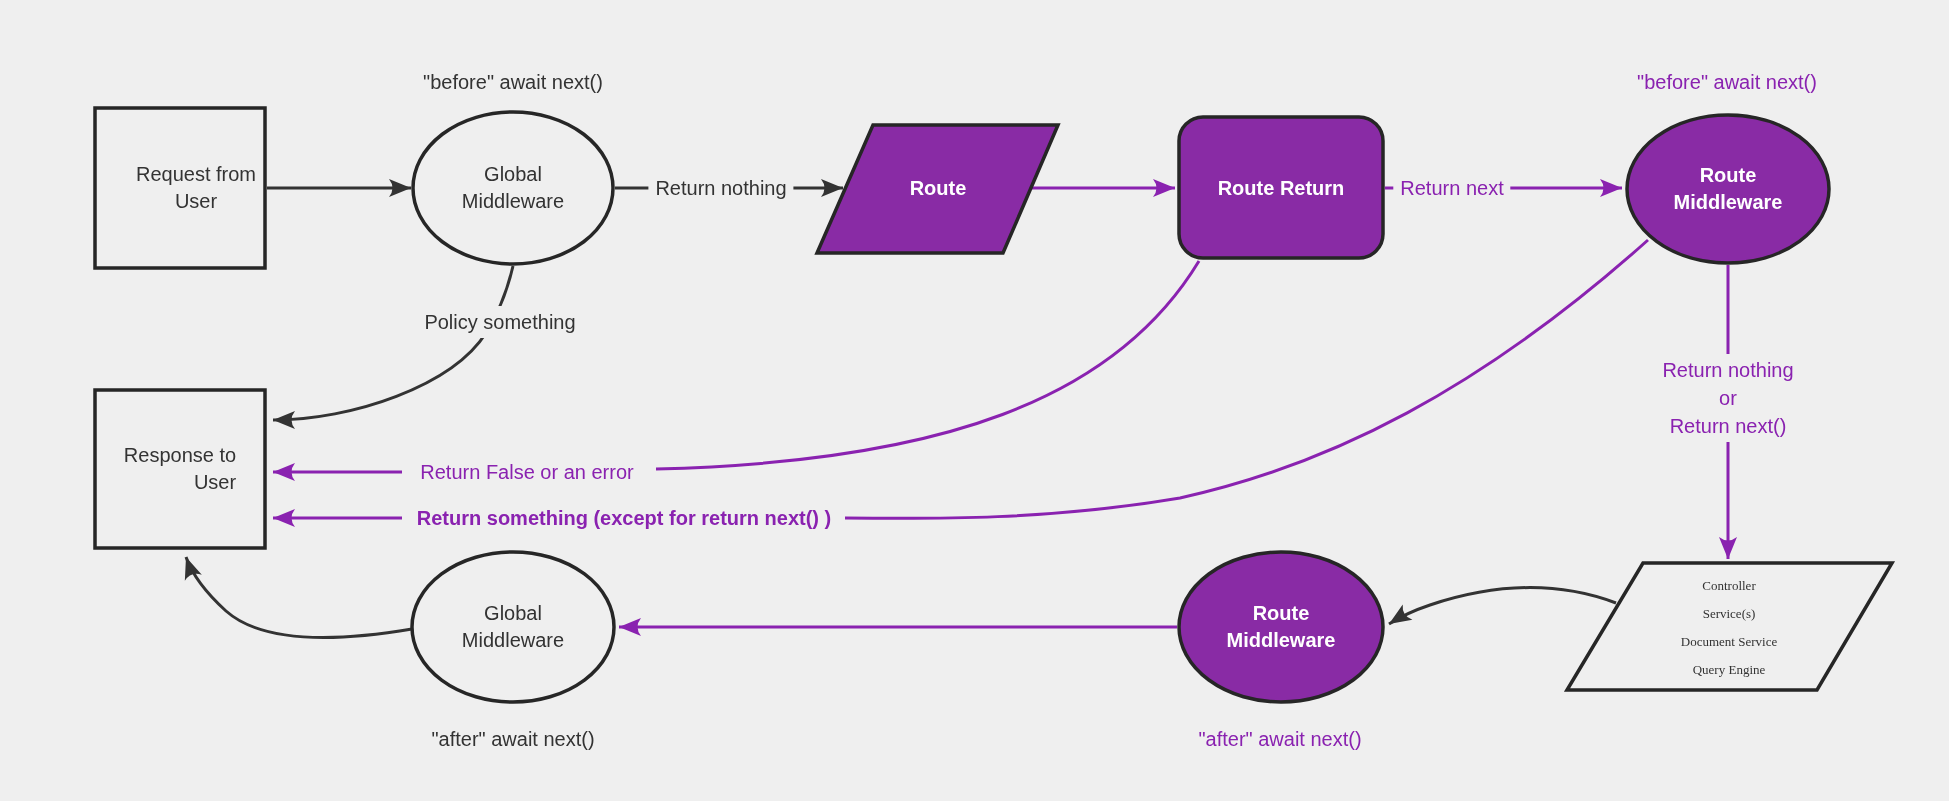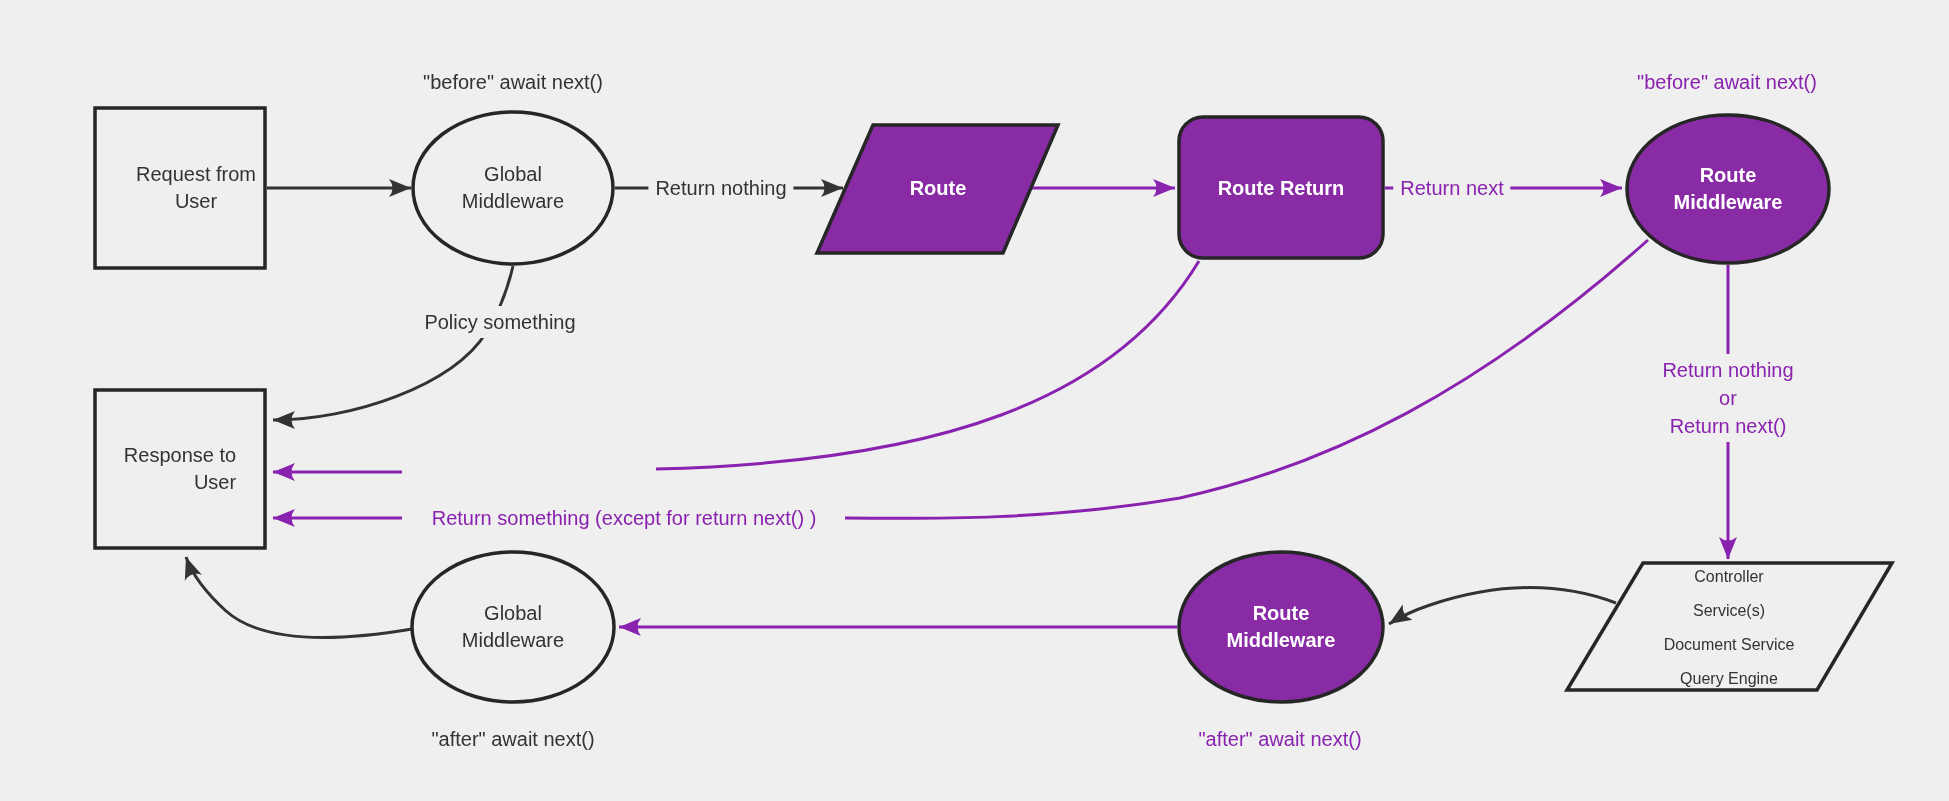--- a/index.html
+++ b/index.html
@@ -26,21 +26,21 @@
     white-space:pre-line;
     text-align:center;
     font-size:20px;
     line-height:27px;
     pointer-events:none;
   }
   .dark{color:var(--dark-text);}
   .purple{color:var(--purple-line);}
   .white-bold{color:var(--white-text);font-weight:700;}
   .bg-patch{background:var(--bg);padding:2px 7px;line-height:28px;}
-  .controller-lbl{font-size:16px;line-height:34px;}
+  .controller-lbl{font-size:13px;line-height:28px;font-family:Liberation Serif, serif;}
   .node-stroke{stroke:var(--dark-border);stroke-width:3.5;}
   .node-light{fill:var(--bg);}
   .node-purple{fill:var(--purple-fill);}
   .edge-dark{stroke:var(--dark-line);stroke-width:3;fill:none;}
   .edge-purple{stroke:var(--purple-line);stroke-width:3;fill:none;}
 </style>
 </head>
 <body>
 
 <div class="canvas">
@@ -100,17 +100,18 @@
 User</div>
 
   <div class="lbl dark" style="left:513px;top:82px;">"before" await next()</div>
   <div class="lbl purple" style="left:1727px;top:82px;">"before" await next()</div>
   <div class="lbl dark bg-patch" style="left:721px;top:188px;">Return nothing</div>
   <div class="lbl purple bg-patch" style="left:1452px;top:188px;">Return next</div>
   <div class="lbl purple bg-patch" style="left:1728px;top:398px;">Return nothing
 or
 Return next()</div>
   <div class="lbl dark bg-patch" style="left:500px;top:322px;">Policy something</div>
-  <div class="lbl purple bg-patch" style="left:624px;top:518px;">Return something (except for return next() )</div>
+  <div class="lbl purple bg-patch" style="left:527px;top:472px;">Return False or an error</div>
+  <div class="lbl purple bg-patch" style="left:624px;top:518px;font-weight:bold;">Return something (except for return next() )</div>
   <div class="lbl dark" style="left:513px;top:739px;">"after" await next()</div>
   <div class="lbl purple" style="left:1280px;top:739px;">"after" await next()</div>
 
 </div>
 
 </body></html>

